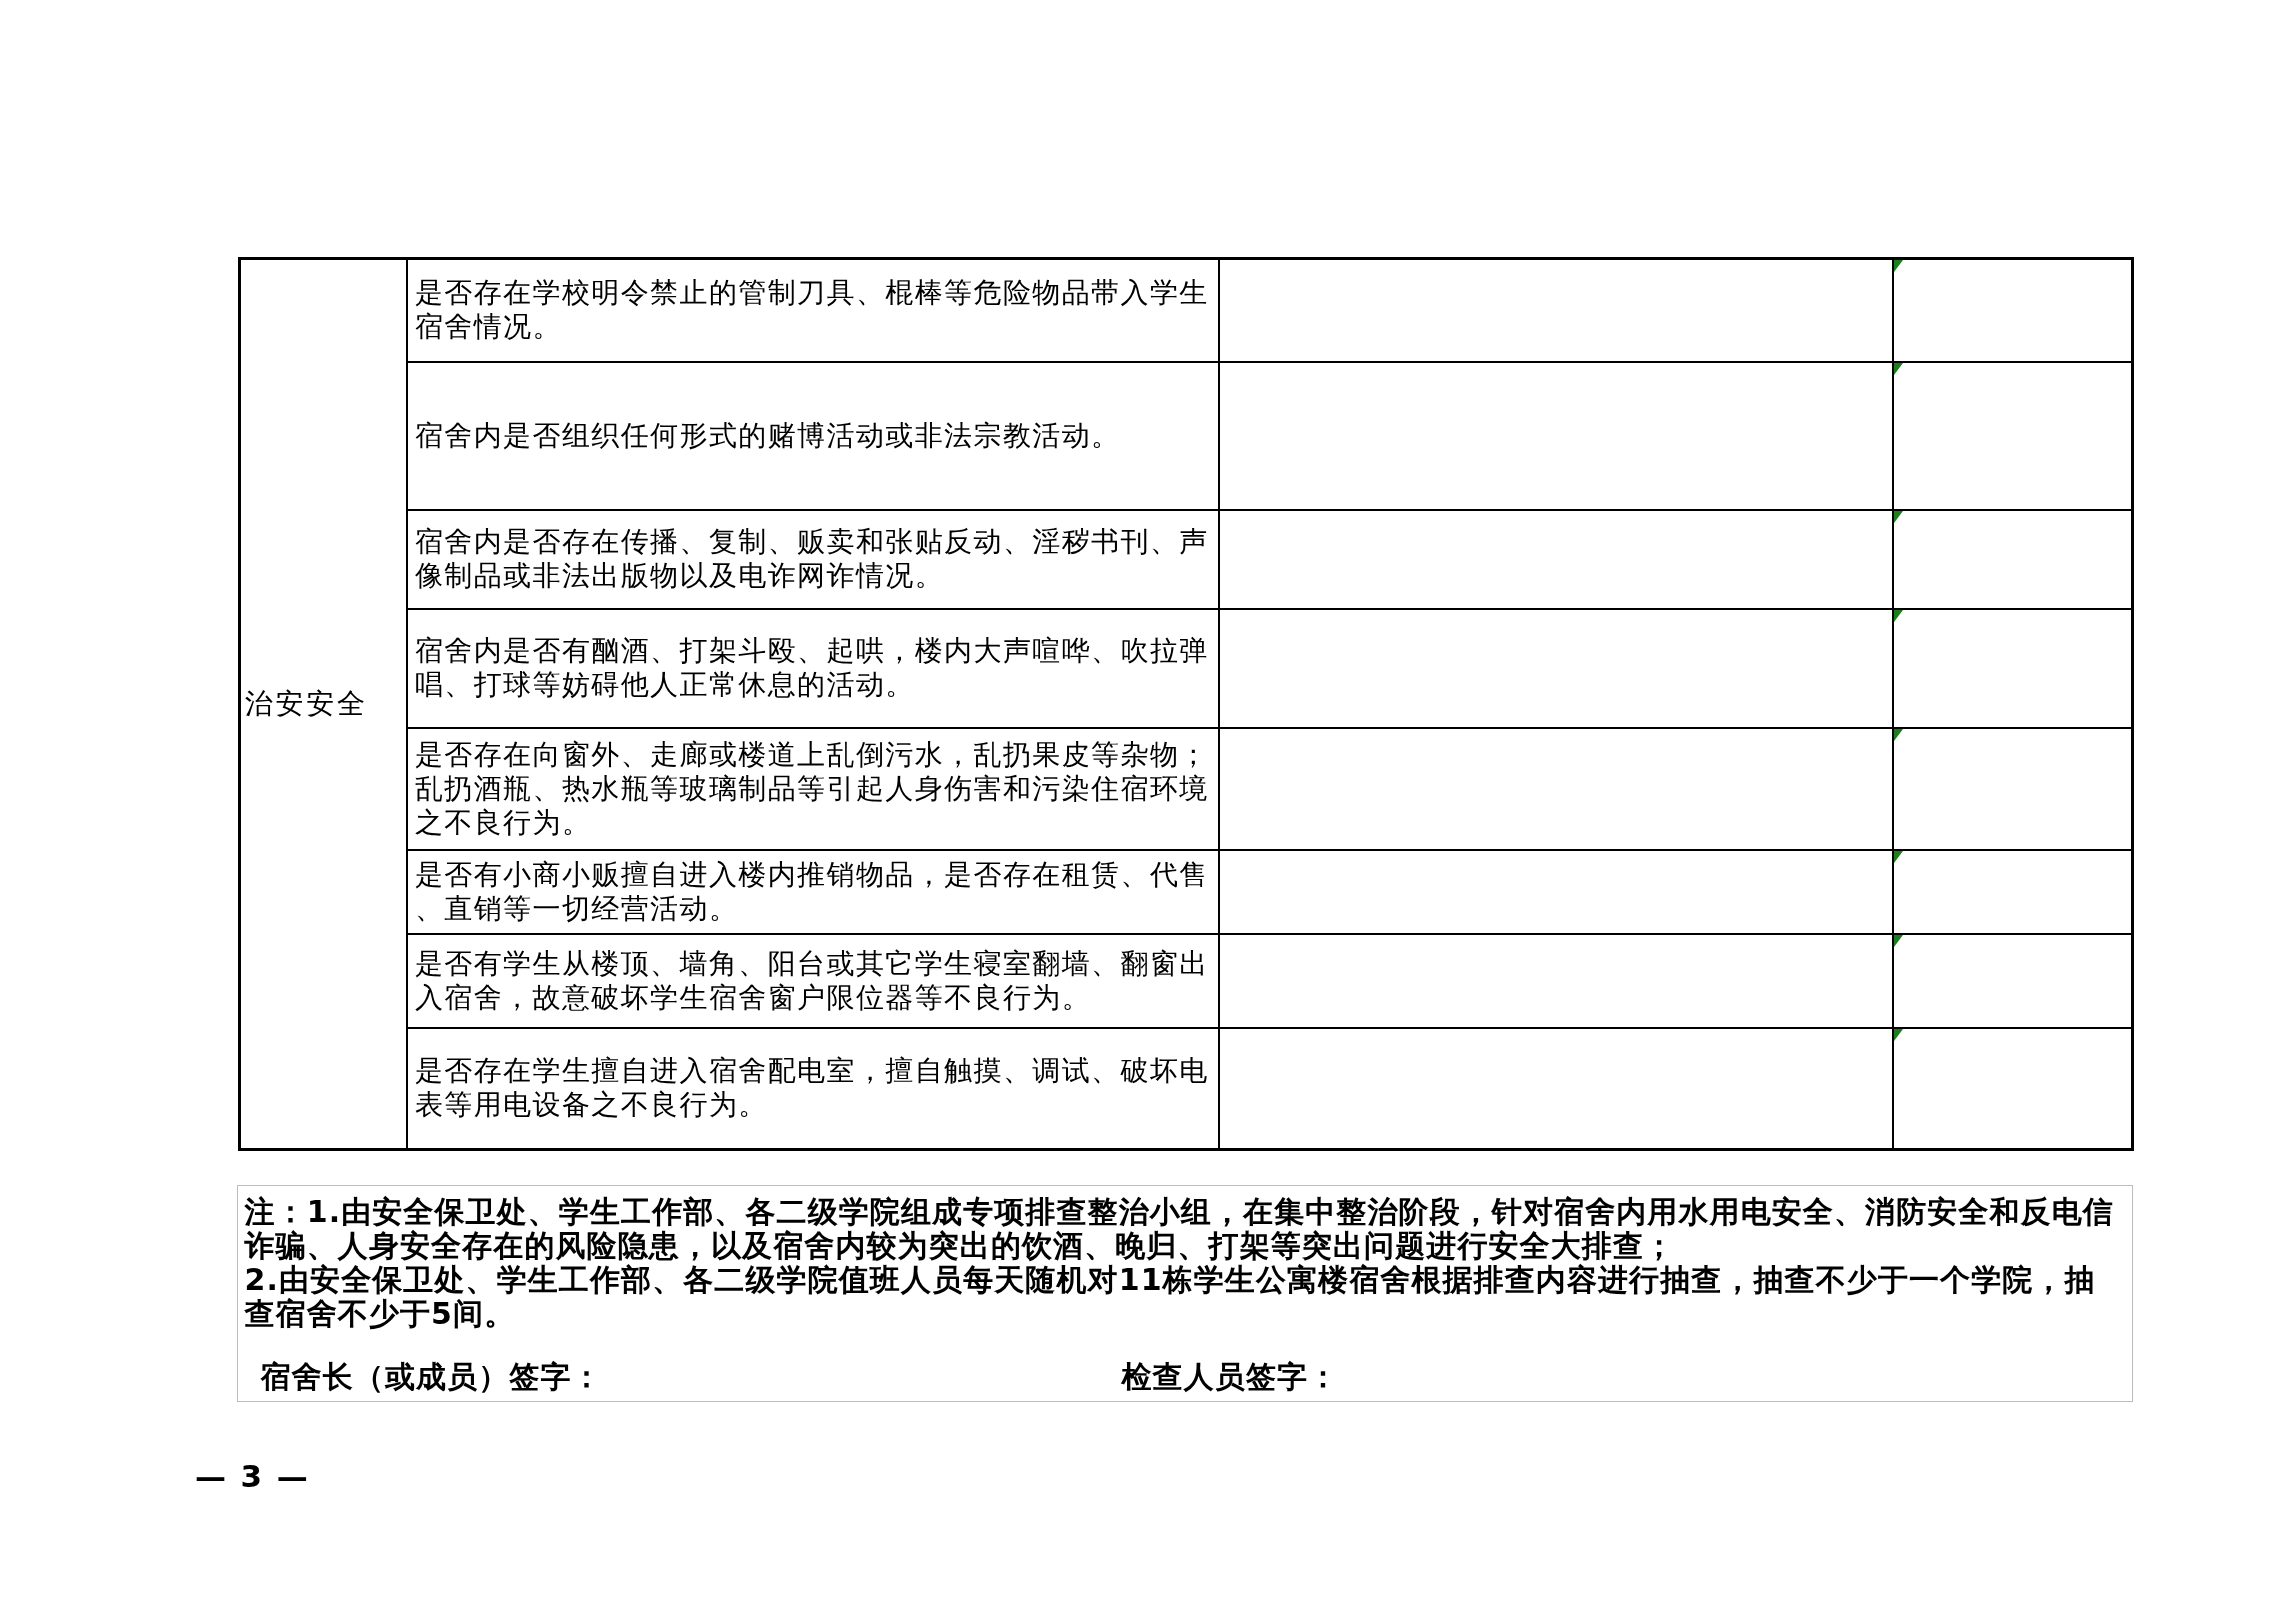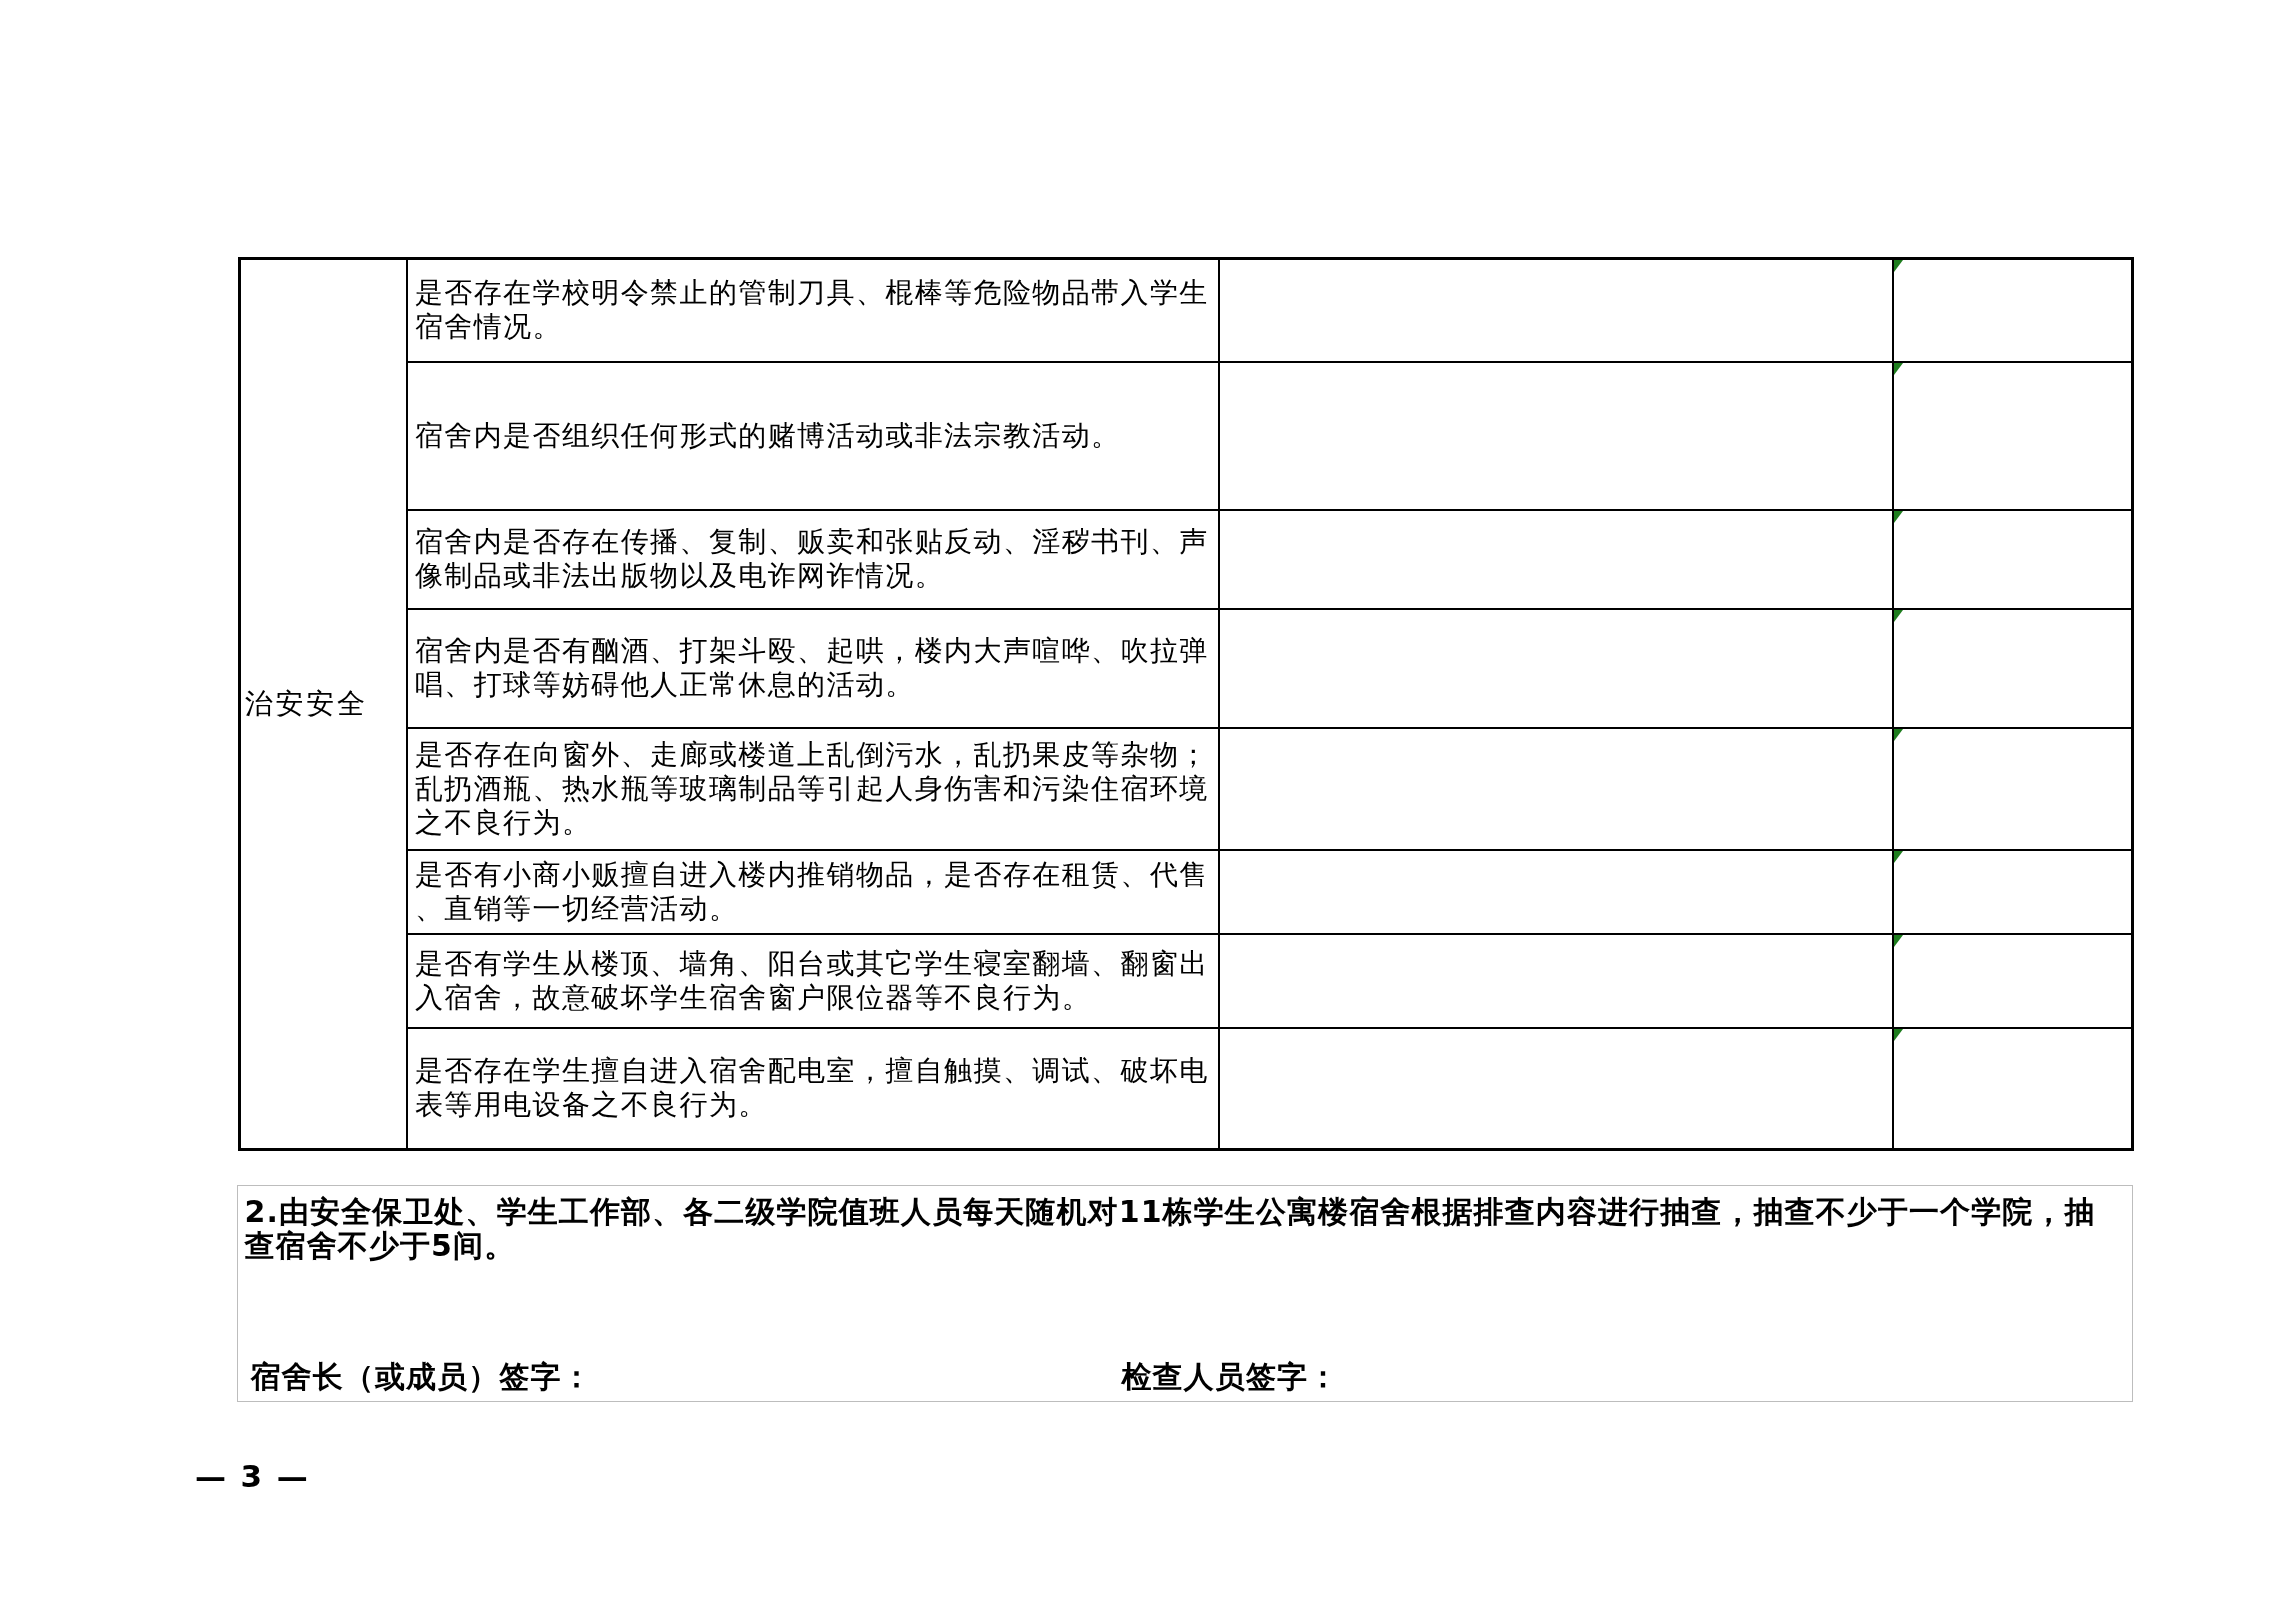--- a/index.html
+++ b/index.html
@@ -82,21 +82,21 @@
     top: 174px;
     width: 1874px;
     height: 37px;
   }
   .sig-inspector {
     position: absolute;
     left: 877px;
     top: 0;
     white-space: nowrap;
   }
-  .sig-leader { position: absolute; left: 6px; top: 0; white-space: nowrap; }
+  .sig-leader { position: absolute; left: 16px; top: 0; white-space: nowrap; }
 
   
   .pagenum {
     position: absolute;
     left: 195px;
     top: 1458px;
     font-family: "DejaVu Sans", sans-serif;
     font-weight: bold;
     font-size: 31px;
     letter-spacing: 1.9px;
@@ -172,20 +172,21 @@
         <td>是否存在学生擅自进入宿舍配电室，擅自触摸、调试、破坏电表等用电设备之不良行为。</td>
         <td class="blank"></td>
         <td class="flagcell">
             <span class="tri"></span>
           </td>
       </tr>
     </tbody>
   </table>
 
   <div class="notesbox">
+    <p>注：1.由安全保卫处、学生工作部、各二级学院组成专项排查整治小组，在集中整治阶段，针对宿舍内用水用电安全、消防安全和反电信诈骗、人身安全存在的风险隐患，以及宿舍内较为突出的饮酒、晚归、打架等突出问题进行安全大排查；</p>
     <p>2.由安全保卫处、学生工作部、各二级学院值班人员每天随机对11栋学生公寓楼宿舍根据排查内容进行抽查，抽查不少于一个学院，抽查宿舍不少于5间。</p>
     <div class="sigrow">
       <span class="sig-leader">宿舍长（或成员）签字：</span>
       <span class="sig-inspector">检查人员签字：</span>
     </div>
   </div>
 
   <div class="pagenum">— 3 —</div>
 
 </div>

